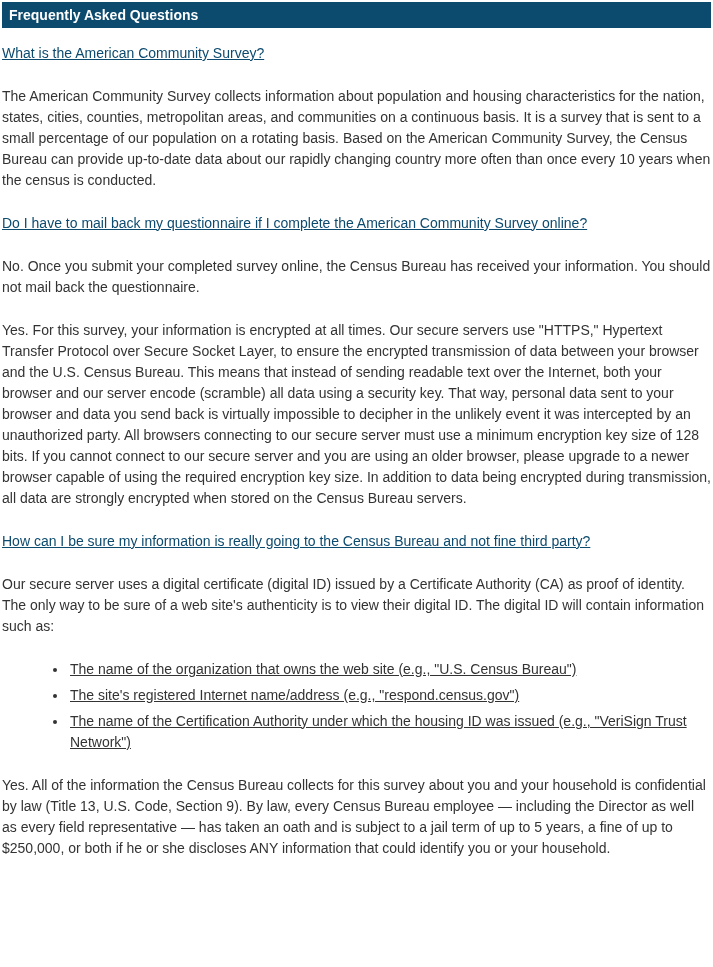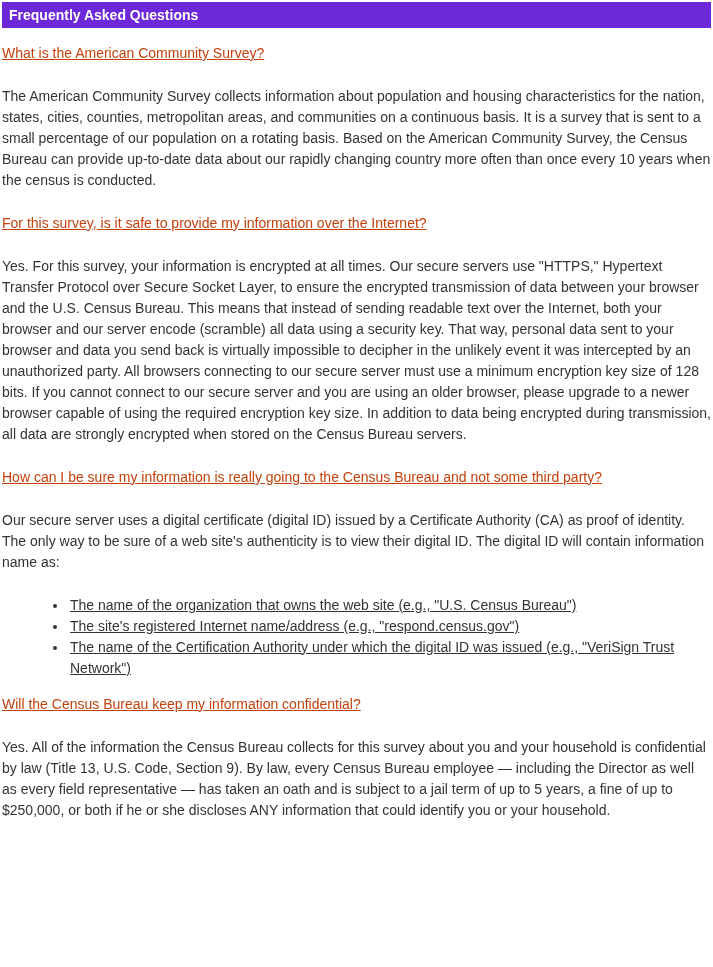--- a/index.html
+++ b/index.html
@@ -7,77 +7,76 @@
   }
   body {
     margin: 2px;
     width: 709px;
     font-family: "Liberation Sans", "DejaVu Sans", sans-serif;
     font-size: 14px;
     line-height: 1.5;
     color: #333333;
   }
   .header-bar {
-    background: #6d28d9;
+    background: #0c4a6e;
     color: #ffffff;
     font-weight: bold;
     font-size: 14px;
     padding: 5px 7px 4px 7px;
     line-height: 1.2;
   }
   p {
     margin: 22px 0;
   }
   p.question {
     margin: 15px 0 13px 0;
   }
   a.question-link {
-    color: #c2410c;
+    color: #0c4a6e;
     cursor: pointer;
   }
   ul.digital-id-list {
     margin: 14px 0;
     padding-left: 66px;
     list-style-type: disc;
     text-decoration: underline;
   }
   ul.digital-id-list li {
     padding-left: 2px;
   }
   ul.digital-id-list li + li {
+    margin-top: 5px;
   }
 </style>
 </head>
 <body>
 
 <div class="header-bar">
   <span>Frequently Asked Questions</span>
 </div>
 
 <div>
 
   <p class="question">
     <a class="question-link" href="#">What is the American Community Survey?</a>
   </p>
   <p>The American Community Survey collects information about population and housing characteristics for the nation, states, cities, counties, metropolitan areas, and communities on a continuous basis. It is a survey that is sent to a small percentage of our population on a rotating basis. Based on the American Community Survey, the Census Bureau can provide up-to-date data about our rapidly changing country more often than once every 10 years when the census is conducted.</p>
 
+  <p class="question">
+    <a class="question-link" href="#">Do I have to mail back my questionnaire if I complete the American Community Survey online?</a>
+  </p>
+  <p>No. Once you submit your completed survey online, the Census Bureau has received your information. You should not mail back the questionnaire.</p>
 
-  <p class="question">
-    <a class="question-link" href="#">For this survey, is it safe to provide my information over the Internet?</a>
-  </p>
   <p>Yes. For this survey, your information is encrypted at all times. Our secure servers use "HTTPS," Hypertext Transfer Protocol over Secure Socket Layer, to ensure the encrypted transmission of data between your browser and the U.S. Census Bureau. This means that instead of sending readable text over the Internet, both your browser and our server encode (scramble) all data using a security key. That way, personal data sent to your browser and data you send back is virtually impossible to decipher in the unlikely event it was intercepted by an unauthorized party. All browsers connecting to our secure server must use a minimum encryption key size of 128 bits. If you cannot connect to our secure server and you are using an older browser, please upgrade to a newer browser capable of using the required encryption key size. In addition to data being encrypted during transmission, all data are strongly encrypted when stored on the Census Bureau servers.</p>
 
   <p class="question">
-    <a class="question-link" href="#">How can I be sure my information is really going to the Census Bureau and not some third party?</a>
+    <a class="question-link" href="#">How can I be sure my information is really going to the Census Bureau and not fine third party?</a>
   </p>
-  <p>Our secure server uses a digital certificate (digital ID) issued by a Certificate Authority (CA) as proof of identity. The only way to be sure of a web site's authenticity is to view their digital ID. The digital ID will contain information name as:</p>
+  <p>Our secure server uses a digital certificate (digital ID) issued by a Certificate Authority (CA) as proof of identity. The only way to be sure of a web site's authenticity is to view their digital ID. The digital ID will contain information such as:</p>
   <ul class="digital-id-list">
     <li>The name of the organization that owns the web site (e.g., "U.S. Census Bureau")</li>
     <li>The site's registered Internet name/address (e.g., "respond.census.gov")</li>
-    <li>The name of the Certification Authority under which the digital ID was issued (e.g., "VeriSign Trust Network")</li>
+    <li>The name of the Certification Authority under which the housing ID was issued (e.g., "VeriSign Trust Network")</li>
   </ul>
 
-  <p class="question">
-    <a class="question-link" href="#">Will the Census Bureau keep my information confidential?</a>
-  </p>
   <p>Yes. All of the information the Census Bureau collects for this survey about you and your household is confidential by law (Title 13, U.S. Code, Section 9). By law, every Census Bureau employee — including the Director as well as every field representative — has taken an oath and is subject to a jail term of up to 5 years, a fine of up to $250,000, or both if he or she discloses ANY information that could identify you or your household.</p>
 
 </div>
 
 </body></html>

